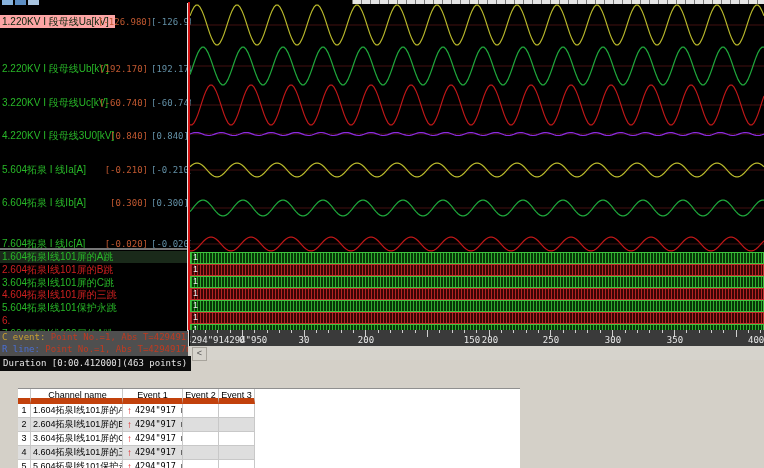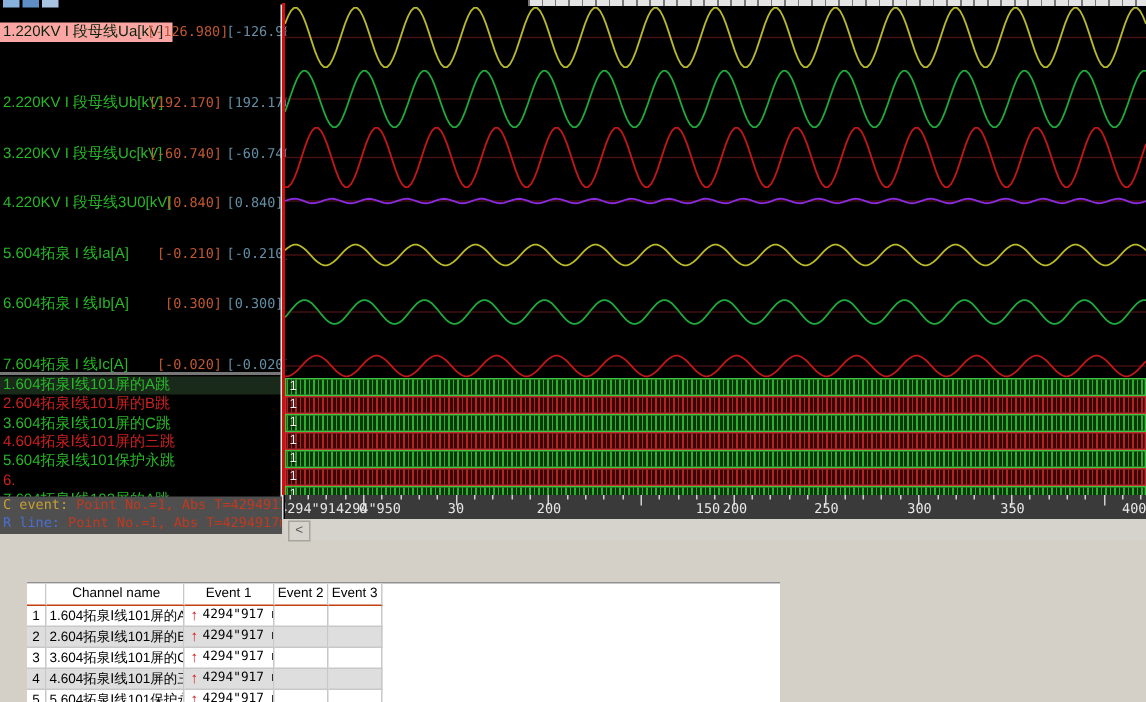--- a/index.html
+++ b/index.html
@@ -62,21 +62,21 @@
   .trow{display:flex;height:14px;}
   .trow.head{height:15px;}
   .trow.alt .tc{background:#dedede;}
   .tc{box-sizing:border-box;border-right:1px solid #c8c8c8;border-bottom:1px solid #c8c8c8;
       height:100%;overflow:hidden;white-space:nowrap;line-height:13px;}
   .tc.c0{width:13px;text-align:center;}
   .tc.c1{width:92px;padding-left:2px;}
   .tc.c2{width:60px;}
   .tc.c3{width:36px;}
   .tc.c4{width:36px;}
-  .head .tc{text-align:center;border-bottom:1px solid #c2410c;background:#fff;}
+  .head .tc{text-align:center;border-bottom:6px solid #c2410c;background:#fff;}
   .ev1{display:flex;align-items:center;gap:3px;padding-left:4px;}
   .arrow{font-weight:bold;font-size:10px;line-height:12px;}
   .evtime{font-family:"DejaVu Sans Mono","Liberation Mono",monospace;font-size:8.5px;}
 </style>
 </head>
 <body>
 
 <div id="root">
   <div id="viewer" class="abs">
     <div id="toolbar-sliver" class="abs">
@@ -233,20 +233,21 @@
   </div>
 
   <div id="scrollstrip" class="abs">
     <div id="scroll-left">&lt;</div>
   </div>
 
   <div id="status" class="abs">
     <div><span style="color: rgb(200, 160, 48);">C event:</span><span style="color: rgb(192, 58, 32);"> Point No.=1, Abs T=4294917ms,  Rel T=42949</span></div>
     <div><span style="color: rgb(74, 111, 212);">R line:</span><span style="color: rgb(192, 58, 32);"> Point No.=1, Abs T=4294917ms,  Rel T=42949</span></div>
   </div>
+  <div id="duration" class="abs">Duration [0:00.412000](463 points)</div>
 
   <div id="etable" class="abs">
       <div class="trow head">
         <div class="tc c0"></div>
         <div class="tc c1">Channel name</div>
         <div class="tc c2">Event 1</div>
         <div class="tc c3">Event 2</div>
         <div class="tc c4">Event 3</div>
       </div>
       <div class="trow">

